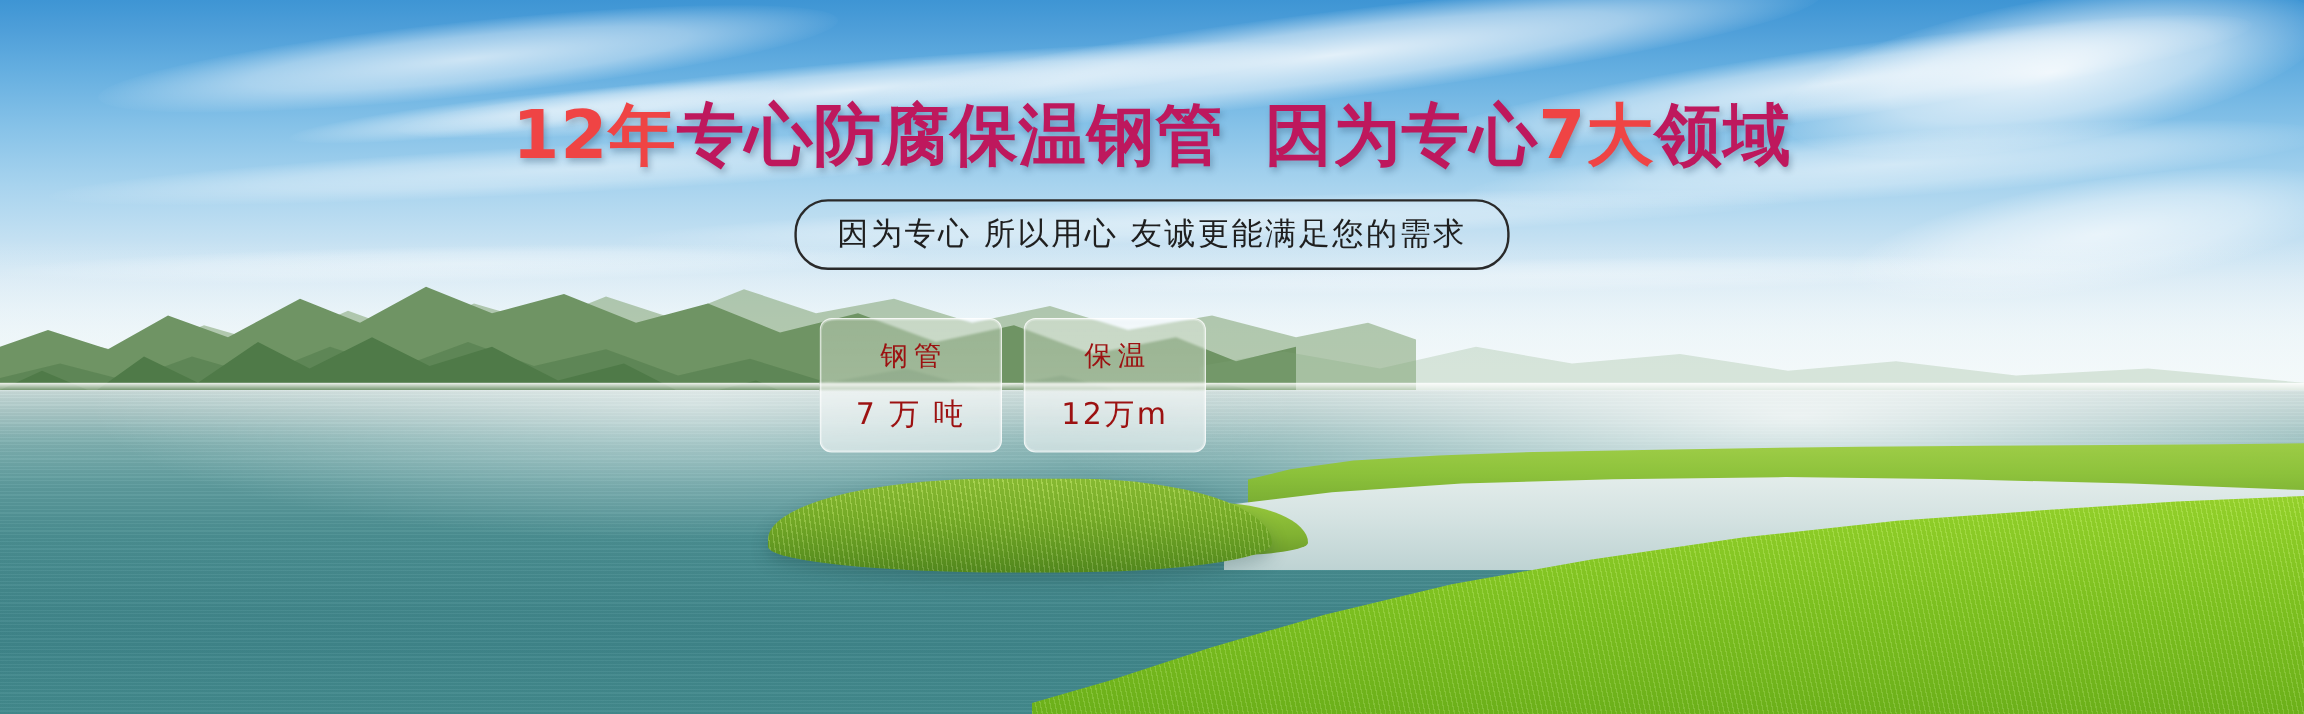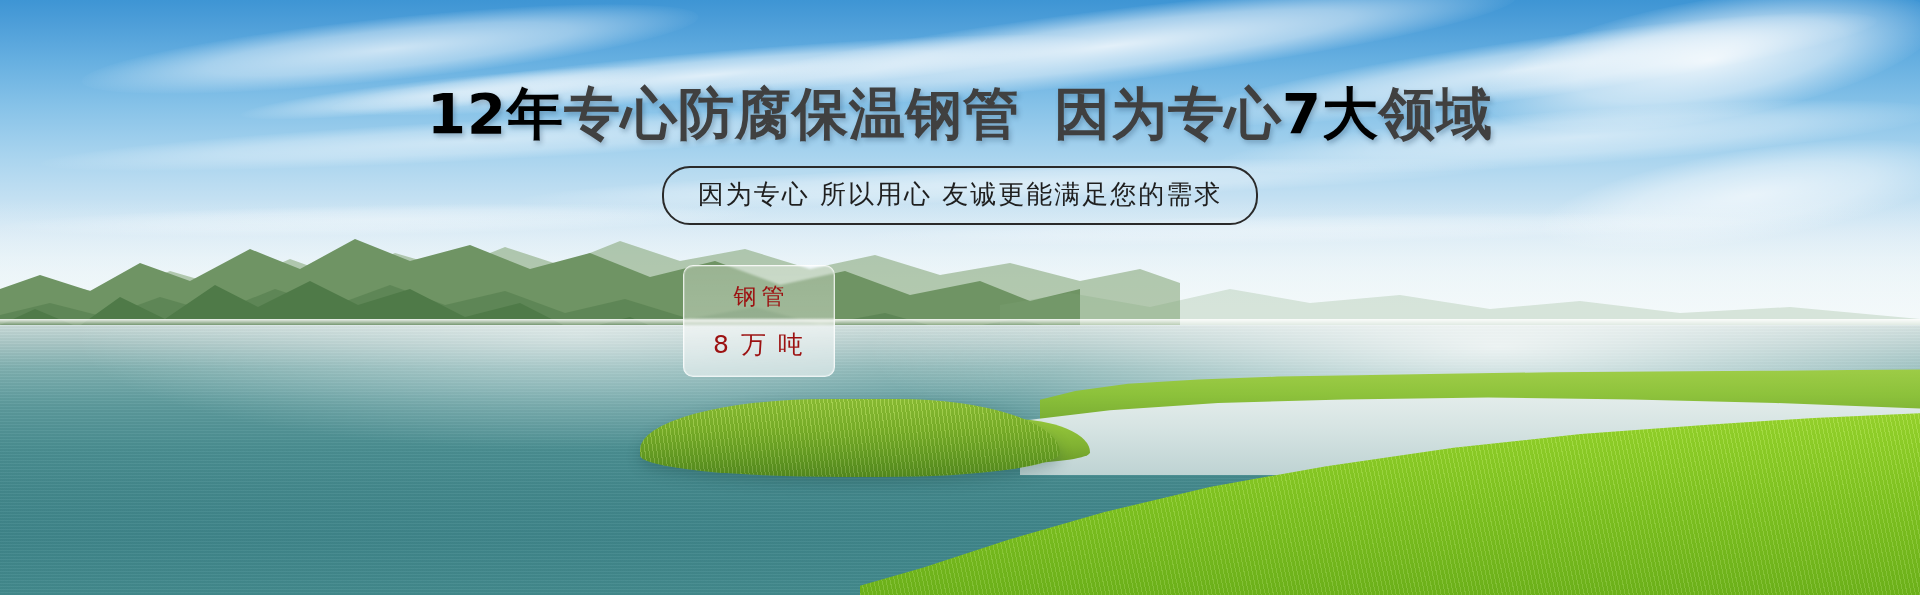--- a/index.html
+++ b/index.html
@@ -136,22 +136,22 @@
   
   .headline{
     position:absolute; left:0; right:0; top:86px;
     text-align:center;
     font-family:"DejaVu Sans","Liberation Sans",sans-serif;
     font-size:56px; font-weight:bold; line-height:1;
     letter-spacing:1px;
     white-space:nowrap;
     text-shadow:2px 3px 5px rgba(20,50,80,.28);
   }
-  .headline .dark{ color:#404040; }
-  .headline .red { color:#000000; }
+  .headline .dark{ color:#be185d; }
+  .headline .red { color:#ef4444; }
   .headline .gap { display:inline-block; width:34px; }
 
   
   .subtitle-wrap{
     position:absolute; left:0; right:0; top:166px;
     display:flex; justify-content:center;align-items:flex-end;
   }
   .subtitle{
     border:2px solid #2a2a2a;
     border-radius:28px;
@@ -247,21 +247,27 @@
 
   <div class="subtitle-wrap">
     <div class="subtitle">因为专心 所以用心  友诚更能满足您的需求</div>
   </div>
 
   <div class="cards">
 
     <div class="card">
       <div class="card-label">钢管</div>
       <div class="card-value">
-        <span>8 万 吨</span>
+        <span>7 万 吨</span>
       </div>
     </div>
 
 
+    <div class="card">
+      <div class="card-label">保温</div>
+      <div class="card-value">
+        <span>12万m</span>
+      </div>
+    </div>
 
   </div>
 
 </div>
 
 </body></html>

